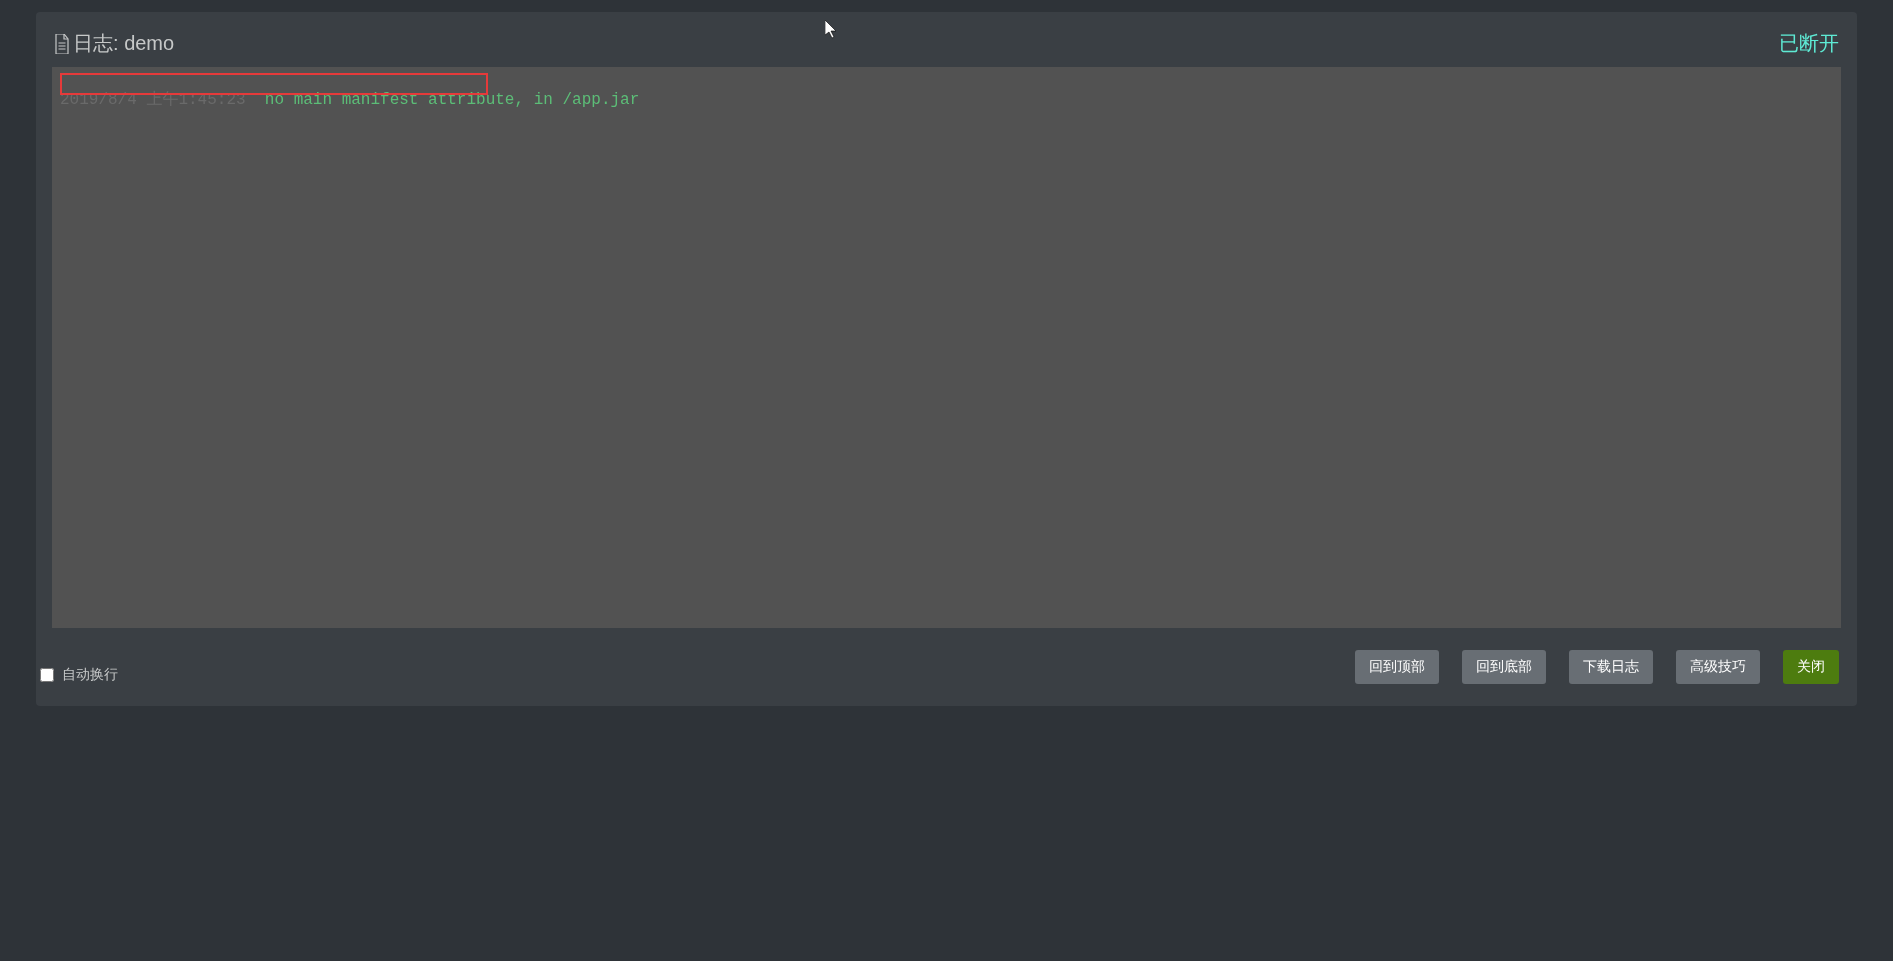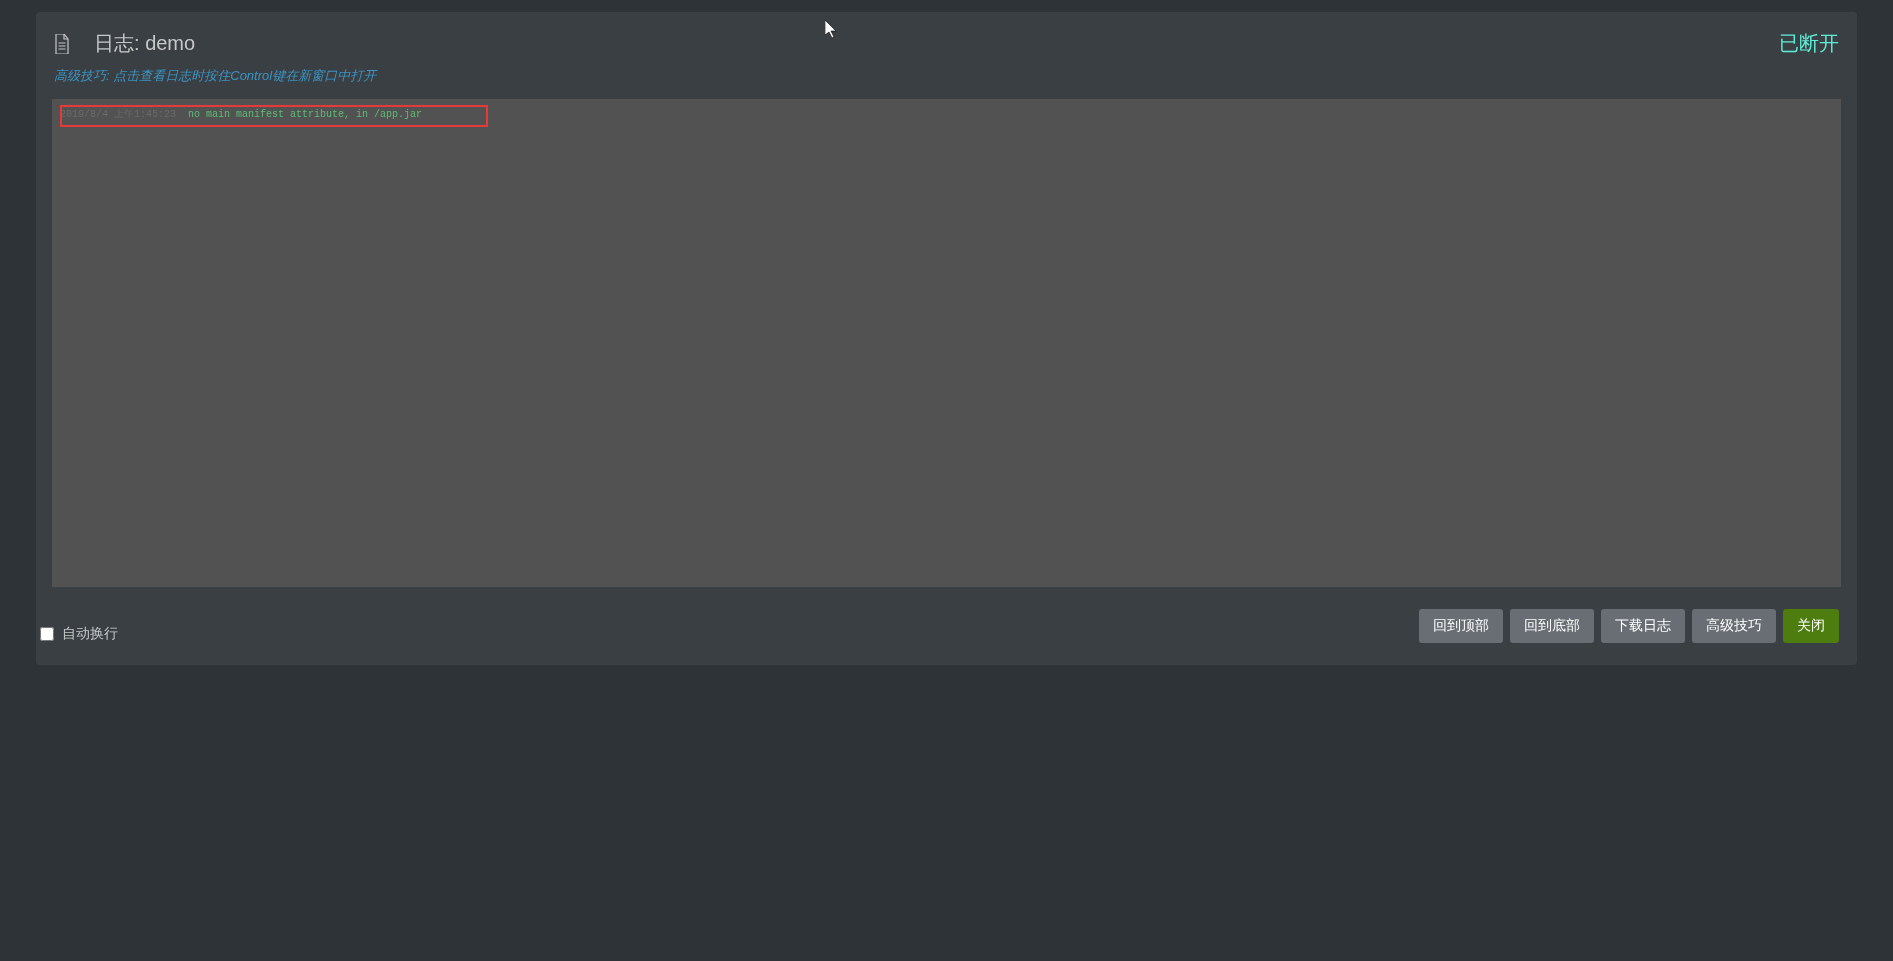--- a/index.html
+++ b/index.html
@@ -27,21 +27,21 @@
     }
     .header {
       display: flex;
       align-items: center;
       justify-content: space-between;
       padding: 0 18px 10px 18px;
     }
     .title-group {
       display: flex;
       align-items: center;
-      gap: 24px;
+      gap: 3px;
     }
     .doc-icon {
       width: 16px;
       height: 20px;
       display: inline-block;
     }
     .title {
       color: #c6c8c8;
       font-size: 20px;
       font-weight: 400;
@@ -56,24 +56,24 @@
       color: #3a94c5;
       font-size: 13px;
       font-style: italic;
     }
     .tip-prefix {
       color: #3a94c5;
     }
     .log-area {
       background-color: #525252;
       margin: 0 16px;
-      height: 488px;
-      padding: 8px 8px;
+      height: 561px;
+      padding: 21px 8px;
       font-family: Consolas, "Courier New", monospace;
-      font-size: 10px;
+      font-size: 16px;
       line-height: 1.5;
       position: relative;
     }
     .log-highlight-box {
       position: absolute;
       left: 8px;
       top: 6px;
       width: 428px;
       height: 22px;
       border: 2px solid #e63a3a;
@@ -100,21 +100,21 @@
       gap: 8px;
       color: #c6c8c8;
       font-size: 14px;
     }
     .footer-left input[type="checkbox"] {
       width: 14px;
       height: 14px;
     }
     .footer-right {
       display: flex;
-      gap: 7px;
+      gap: 23px;
     }
     .btn {
       padding: 8px 14px;
       font-size: 14px;
       color: #ffffff;
       border: none;
       border-radius: 3px;
       cursor: pointer;
       font-family: inherit;
     }
@@ -149,24 +149,20 @@
           </svg>
         </span>
         <span class="title">
           <span>日志:</span>
           <span>demo</span>
         </span>
       </div>
       <div class="status">已断开</div>
     </div>
 
-    <div class="tip-line">
-      <span class="tip-prefix">高级技巧:</span>
-      <span>点击查看日志时按住Control键在新窗口中打开</span>
-    </div>
 
     <div class="log-area">
       <div class="log-highlight-box"></div>
       <div class="log-line"><span class="log-timestamp">2019/8/4 上午1:45:23</span>  <span class="log-message">no main manifest attribute, in /app.jar</span></div>
     </div>
 
     <div class="footer">
       <label class="footer-left">
         <input type="checkbox" style="">
         <span>自动换行</span>

